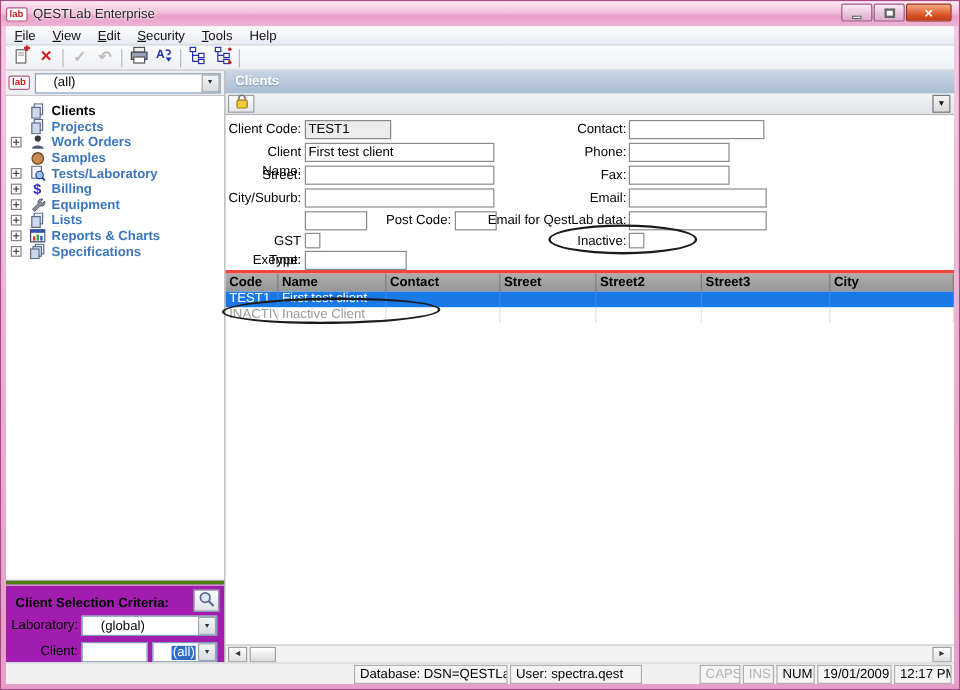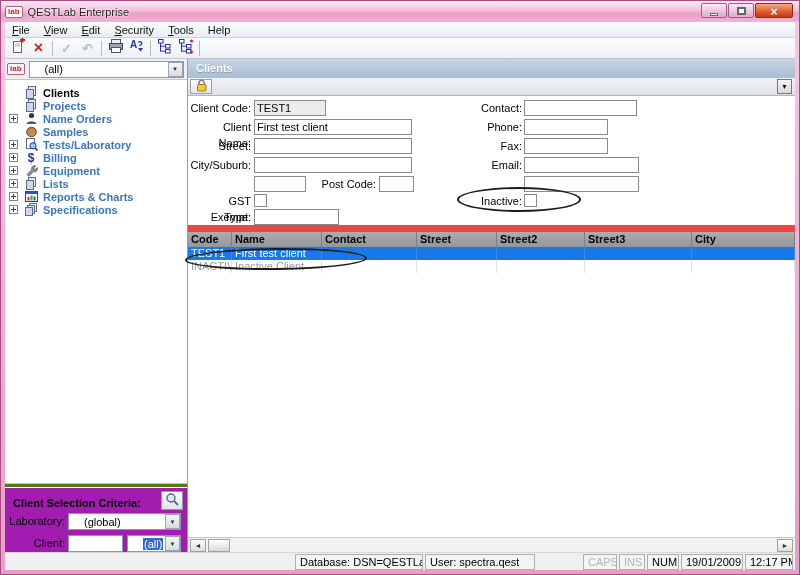--- a/index.html
+++ b/index.html
@@ -69,21 +69,21 @@
   .layout-btn::before { content:"\25BC"; font-size:7px; color:#111; }
 
   .form { position:absolute; left:0; top:37px; right:0; height:129px; background:#fff; font-size:11px; }
   .flabel { position:absolute; text-align:right; color:#000; height:16px; line-height:16px; }
   .txt { position:absolute; height:16px; border:1px solid #8a8a8a; font-size:11px; padding:0 2px; font-family:"Liberation Sans",sans-serif; background:#fff; }
   .txt[readonly] { background:#ececec; }
   .cb { position:absolute; width:13px; height:13px; border:1px solid #8a8a8a; background:#fff; }
 
   .annotation { position:absolute; border:2px solid #1c1c1c; border-radius:50%; z-index:5; }
 
-  .grid-region { position:absolute; left:0; top:166px; right:0; bottom:15px; background:#fff; border-top:7px solid #ef4444; }
+  .grid-region { position:absolute; left:0; top:166px; right:0; bottom:15px; background:#fff; border-top:3px solid #ef4444; }
   .grid-header, .grid-row { display:grid; grid-template-columns:44px 90px 95px 80px 88px 107px 1fr; }
   .grid-header { height:15px; background:linear-gradient(180deg,#adadad,#969696); }
   .grid-header .hcell { font-size:11px; font-weight:bold; color:#000; padding-left:3px; line-height:15px; border-right:1px solid #7e7e7e; overflow:hidden; }
   .grid-row { height:13px; }
   .grid-row .cell { font-size:11px; padding-left:3px; line-height:13px; border-right:1px solid #e2e2e2; overflow:hidden; white-space:nowrap; }
   .grid-row.selected { background:#1979e7; }
   .grid-row.selected .cell { color:#fff; border-right-color:#3a8aee; }
   .grid-row.inactive .cell { color:#9a9a9a; }
 
   .hscroll { position:absolute; left:0; bottom:0; right:0; height:15px; background:#f2f2f2; border-top:1px solid #c9c9c9; }
@@ -220,21 +220,21 @@
           <span>Projects</span>
         </div>
         <div class="titem">
           <span class="expander"></span>
           <span class="ticon">
               <svg width="13" height="13">
                 <circle cx="6.5" cy="3.5" r="2.6" fill="#3a3a3a"></circle>
                 <path d="M1.5 12 C2 8.2 11 8.2 11.5 12 Z" fill="#4a5a7a"></path>
               </svg>
             </span>
-          <span>Name Orders</span>
+          <span>Work Orders</span>
         </div>
         <div class="titem">
           <span class="no-exp"></span>
           <span class="ticon">
               <svg width="13" height="13">
                 <circle cx="6.5" cy="7" r="4.8" fill="#c98850" stroke="#6b4a20"></circle>
                 <path d="M1.8 6 A5 4.5 0 0 1 11.2 6 L9.5 3.2 L3.5 3.2 Z" fill="#3a2a16"></path>
               </svg>
             </span>
           <span>Samples</span>
@@ -354,20 +354,21 @@
         <input class="txt" style="left: 66px; top: 113px; width: 85px;" value="">
 
         <span class="flabel" style="left:214px; width:120px; top:4px;">Contact:</span>
         <input class="txt" style="left: 336px; top: 4px; width: 113px;" value="">
         <span class="flabel" style="left:214px; width:120px; top:23px;">Phone:</span>
         <input class="txt" style="left: 336px; top: 23px; width: 84px;" value="">
         <span class="flabel" style="left:214px; width:120px; top:42px;">Fax:</span>
         <input class="txt" style="left: 336px; top: 42px; width: 84px;" value="">
         <span class="flabel" style="left:214px; width:120px; top:61px;">Email:</span>
         <input class="txt" style="left: 336px; top: 61px; width: 115px;" value="">
+        <span class="flabel" style="left:214px; width:120px; top:80px;">Email for QestLab data:</span>
         <input class="txt" style="left: 336px; top: 80px; width: 115px;" value="">
         <span class="flabel" style="left:214px; width:120px; top:97px;">Inactive:</span>
         <span class="cb" style="left:336px; top:98px;"></span>
       </div>
 
       <div class="annotation" style="left:269px; top:128px; width:124px; height:25px;"></div>
       <div class="annotation" style="left:-3px; top:189px; width:182px; height:22px; transform:rotate(-0.6deg);"></div>
 
       <div class="grid-region">
         <div class="grid-header">

